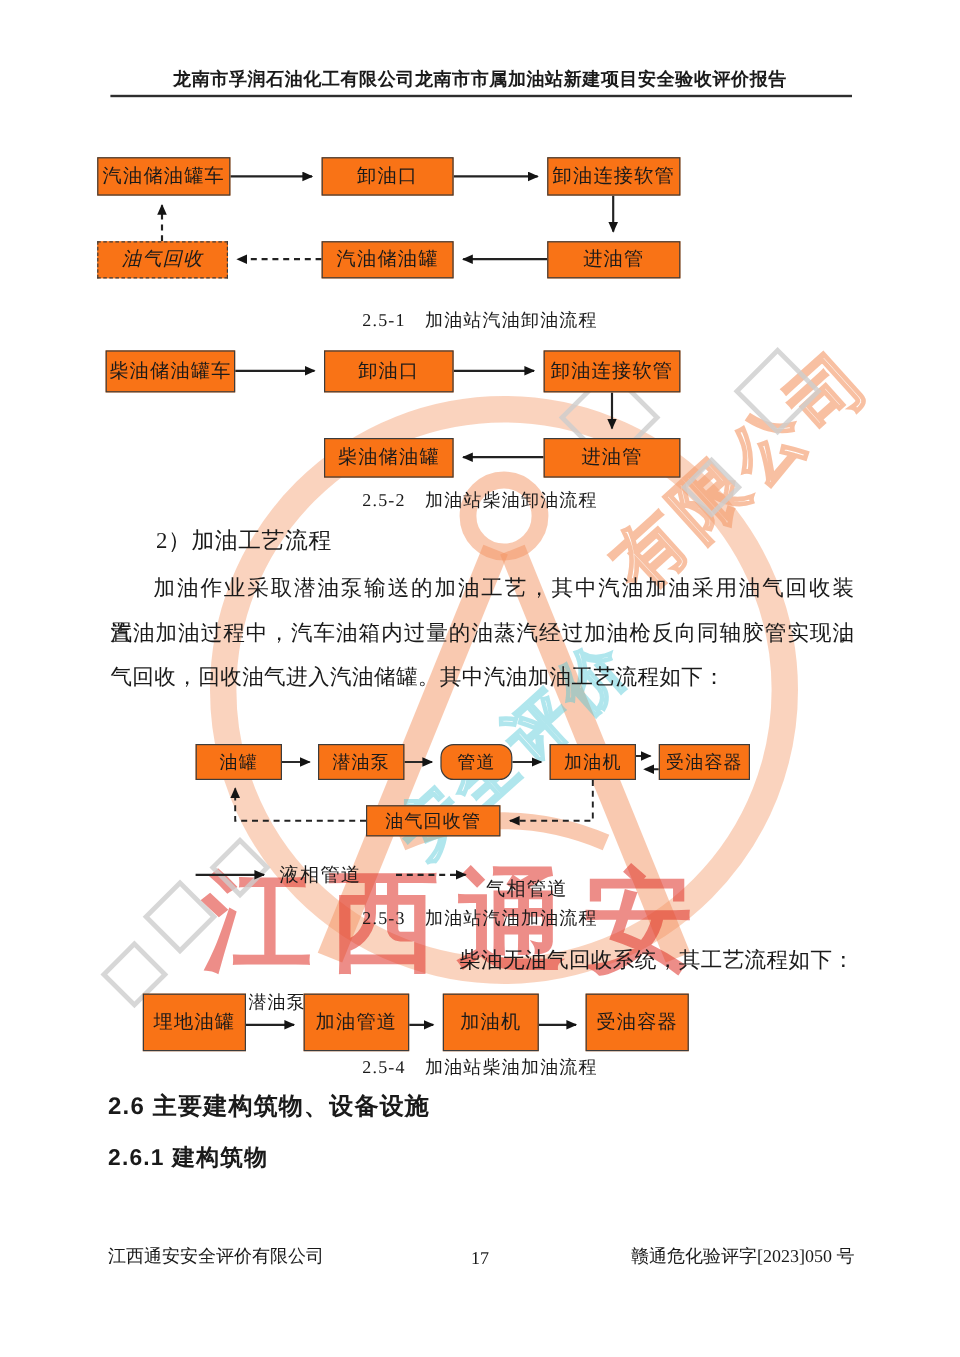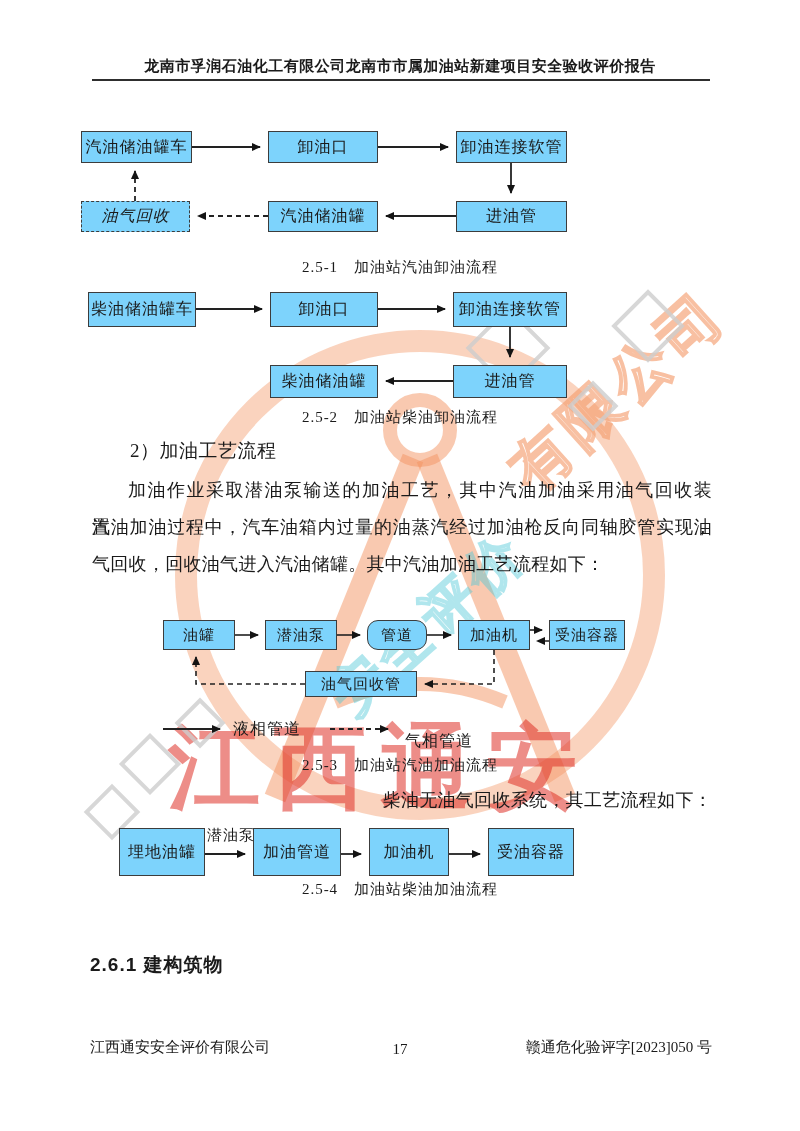--- a/index.html
+++ b/index.html
@@ -21,21 +21,21 @@
   .dia{position:absolute;border:4px solid rgba(205,205,205,0.8);transform:rotate(45deg);box-sizing:border-box;}
   
   .hdr{position:absolute;top:57px;left:0;width:800px;text-align:center;font-size:15px;font-weight:bold;letter-spacing:.5px;}
   .hdr-rule{position:absolute;top:79px;left:92px;width:618px;height:2px;background:#2e2e2e;}
   .ftr-left{position:absolute;top:1038px;left:90px;font-size:15px;}
   .ftr-page{position:absolute;top:1041px;left:0;width:800px;text-align:center;font-size:15px;}
   .ftr-right{position:absolute;top:1038px;right:88px;font-size:15px;}
   
   .fc{position:absolute;left:0;width:800px;}
   .fc svg{position:absolute;left:0;top:0;}
-  .fbox{position:absolute;box-sizing:border-box;border:1.5px solid #3c3c3c;background:#7dd3fc;
+  .fbox{position:absolute;box-sizing:border-box;border:1.5px solid #3c3c3c;background:#f97316;
         display:flex;align-items:center;justify-content:center;font-size:16px;letter-spacing:1px;}
   .fbox.dashed{border-style:dashed;}
   .fc3 .fbox{font-size:15px;}
   .caption{position:absolute;left:0;width:800px;text-align:center;font-size:15px;letter-spacing:1px;}
   .legend-label{position:absolute;font-size:16px;letter-spacing:1px;}
   .flabel{position:absolute;font-size:15px;letter-spacing:1px;}
   
   .item-heading{position:absolute;left:92px;top:438px;width:640px;font-size:19px;text-indent:38px;letter-spacing:.5px;}
   .pline{position:absolute;left:92px;width:620px;font-size:18px;line-height:37px;letter-spacing:.3px;}
   .pline.just{text-align:justify;text-align-last:justify;}
@@ -167,19 +167,20 @@
       </g>
     </svg>
     <span class="flabel" style="left:207px;top:8px;">潜油泵</span>
     <div class="fbox" style="left:119px;top:10px;width:86px;height:48px;">埋地油罐</div>
     <div class="fbox" style="left:253px;top:10px;width:88px;height:48px;">加油管道</div>
     <div class="fbox" style="left:369px;top:10px;width:80px;height:48px;">加油机</div>
     <div class="fbox" style="left:488px;top:10px;width:86px;height:48px;">受油容器</div>
   </div>
   <div class="caption" style="top:880px;">2.5-4　加油站柴油加油流程</div>
 
+  <div class="sec-h1">2.6 主要建构筑物、设备设施</div>
   <div class="sec-h2">2.6.1 建构筑物</div>
 
   <div class="ftr-left">江西通安安全评价有限公司</div>
   <div class="ftr-page">17</div>
   <div class="ftr-right">赣通危化验评字[2023]050 号</div>
 
 </div>
 
 </body></html>

